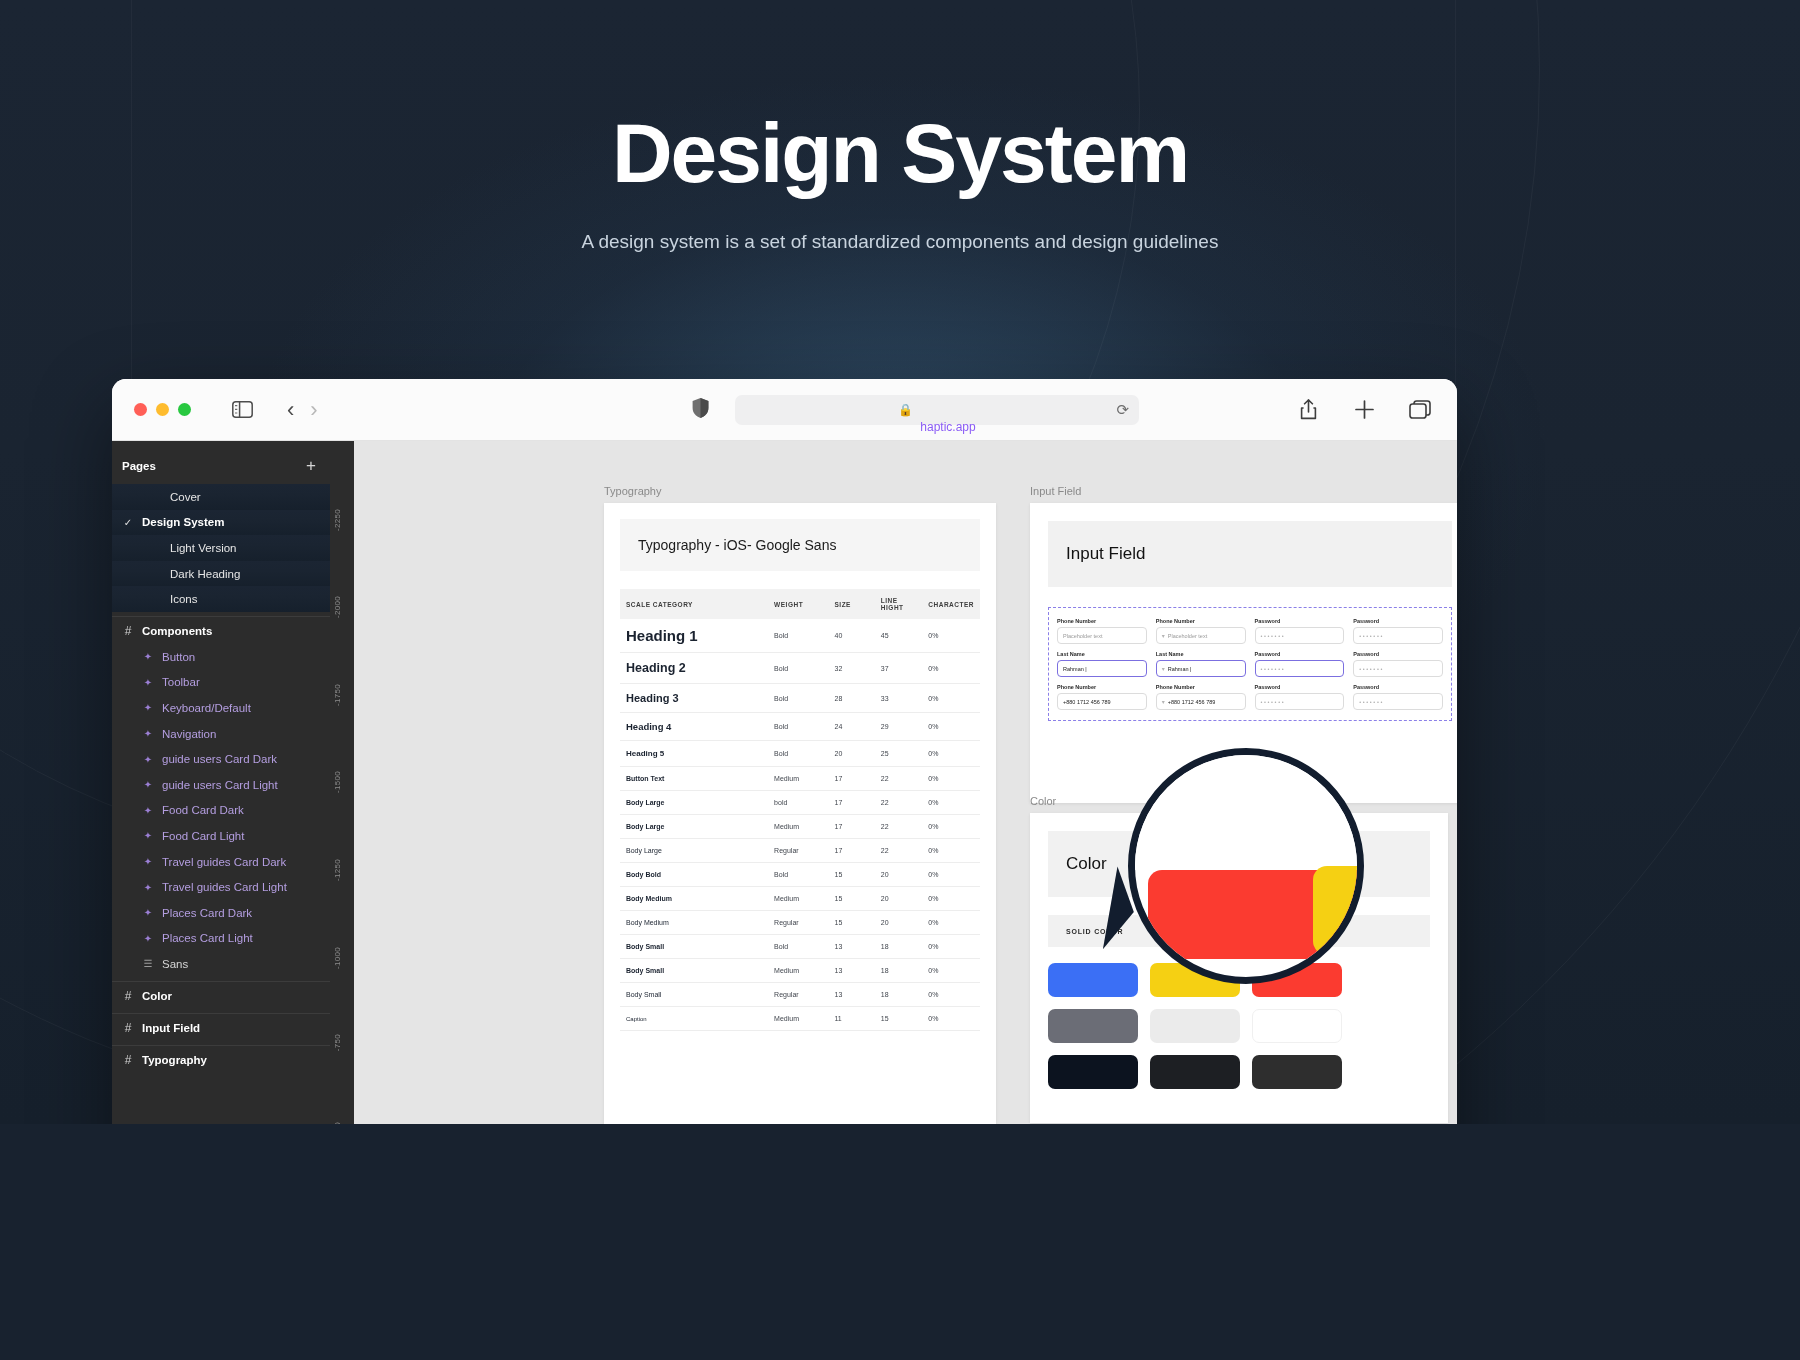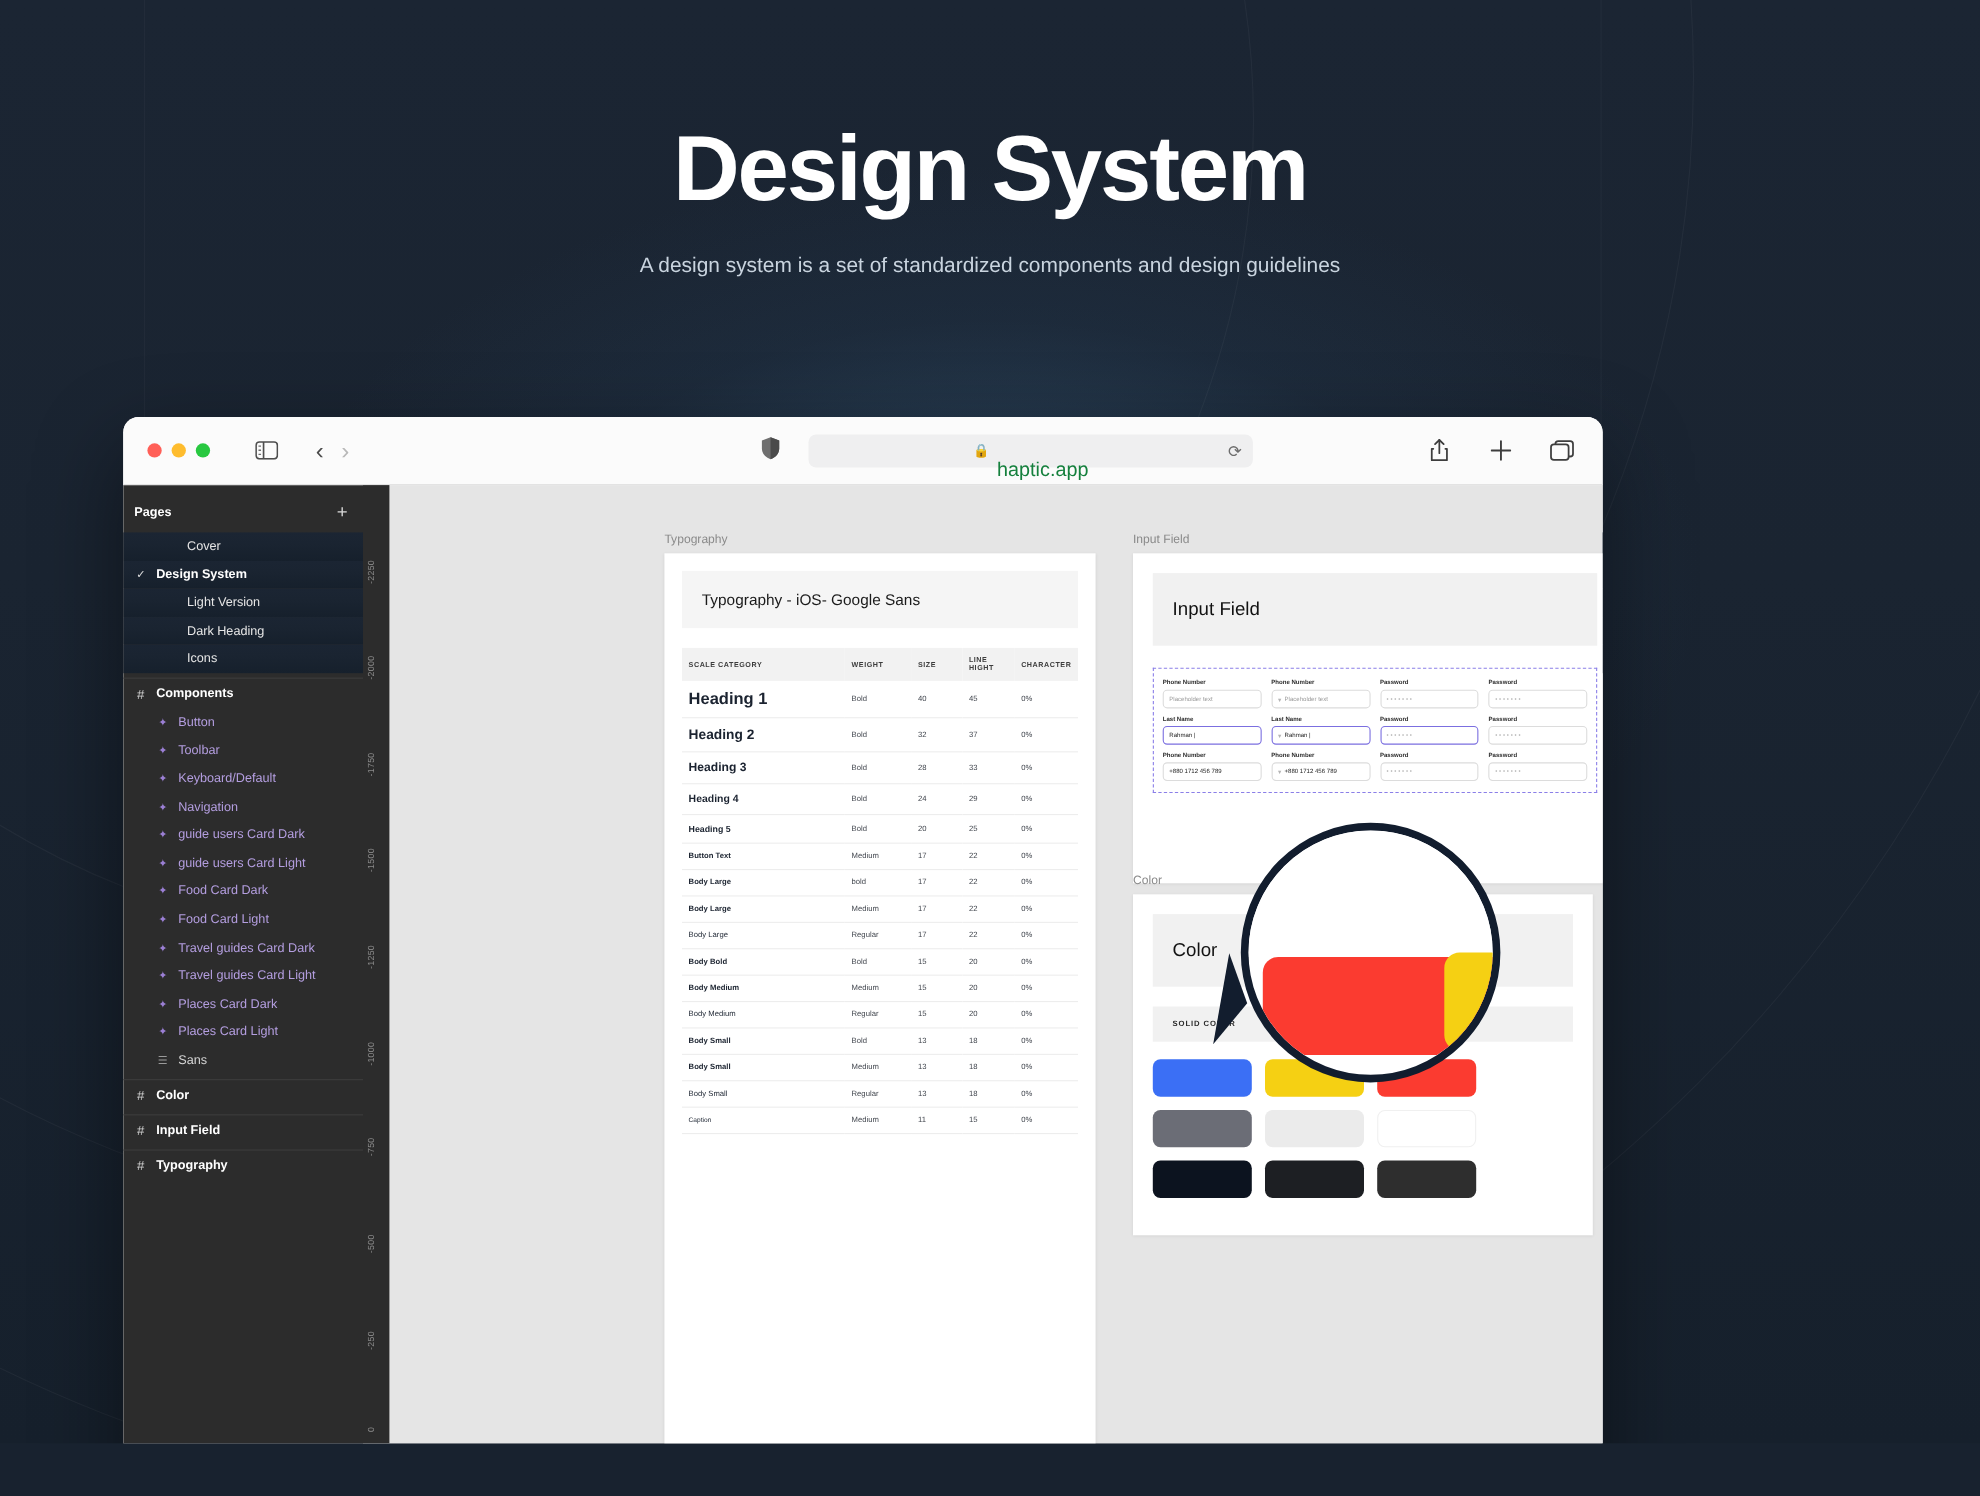--- a/index.html
+++ b/index.html
@@ -4,21 +4,21 @@
 <style>
   * { box-sizing: border-box; margin: 0; padding: 0; }
   html, body {
     width: 1800px; height: 1360px;
     overflow: hidden;
     font-family: "Liberation Sans", sans-serif;
     background: #18222f;
   }
   .page {
     position: relative;
-    width: 1800px; height: 1312px;
+    width: 1800px; height: 1124px;
     background:
       radial-gradient(ellipse 900px 520px at 50% 40%, rgba(70,120,160,0.45) 0%, rgba(40,70,100,0.18) 45%, rgba(24,34,47,0) 72%),
       linear-gradient(180deg, #1b2533 0%, #1a2431 40%, #16202c 100%);
     overflow: hidden;
   }
   
   .bg-arc {
     position: absolute;
     border: 1px solid rgba(255,255,255,0.045);
     border-radius: 50%;
@@ -98,21 +98,21 @@
     width: 404px;
     height: 30px;
     background: #efeff0;
     border-radius: 7px;
     display: flex;
     align-items: center;
     justify-content: center;
     gap: 7px;
   }
   .urlbar .lock { font-size: 12px; color: #7a7a7a; }
-  .urlbar .url { font-size: 18px; color: #15803d; margin-top: 35px; }
+  .urlbar .url { font-size: 12px; color: #8b5cf6; margin-top: 35px; }
   .urlbar .reload {
     position: absolute; right: 10px; top: 50%; transform: translateY(-50%);
     font-size: 15px; color: #6d6d6d;
   }
   .tb-right {
     position: absolute; right: 22px; top: 50%; transform: translateY(-50%);
     display: flex; align-items: center; gap: 26px;
   }
 
   

